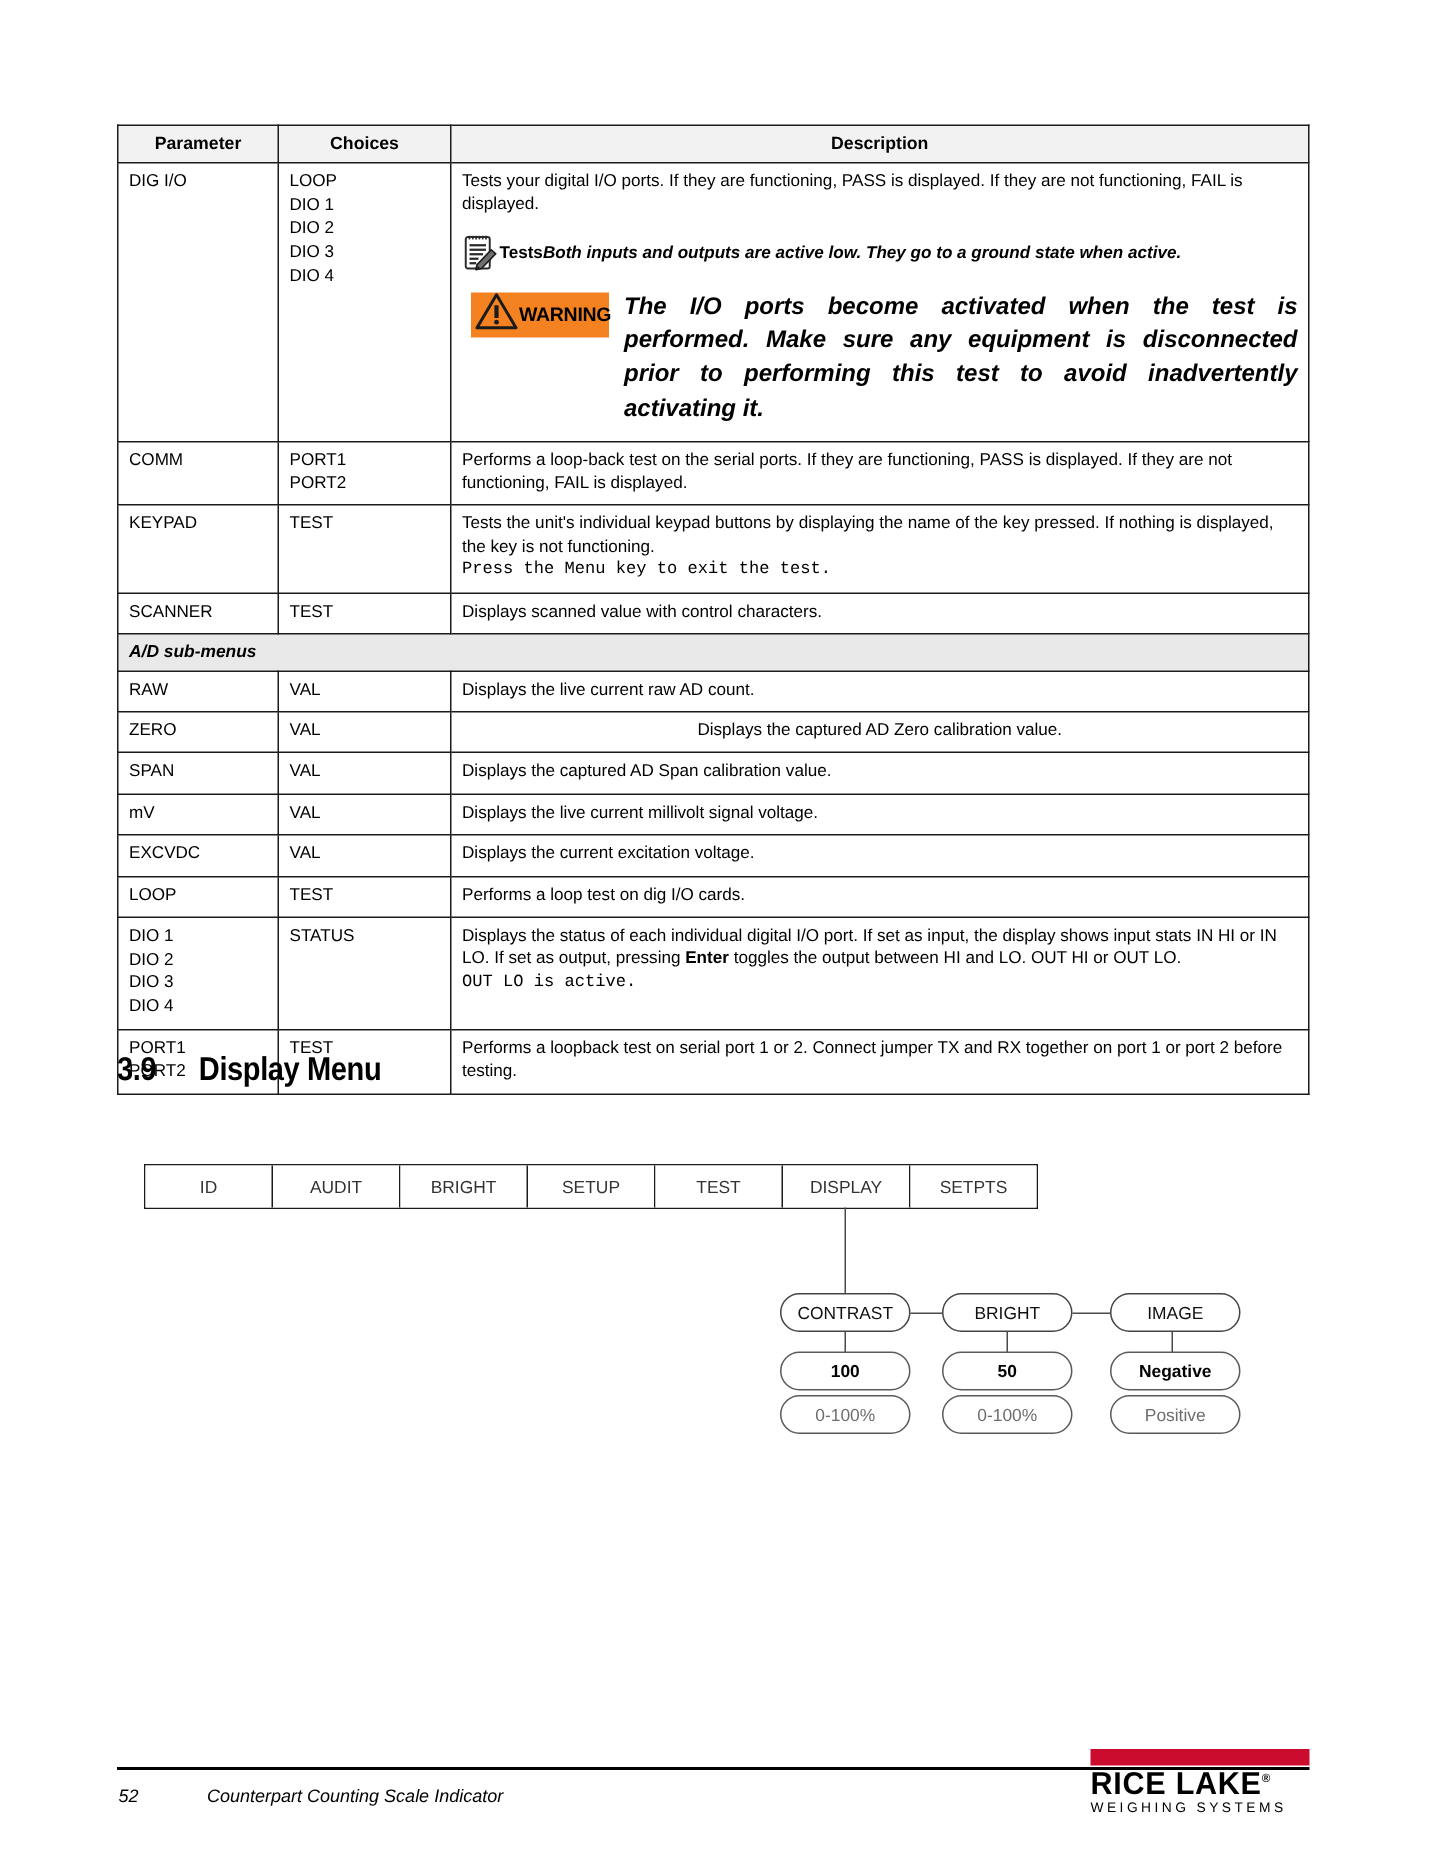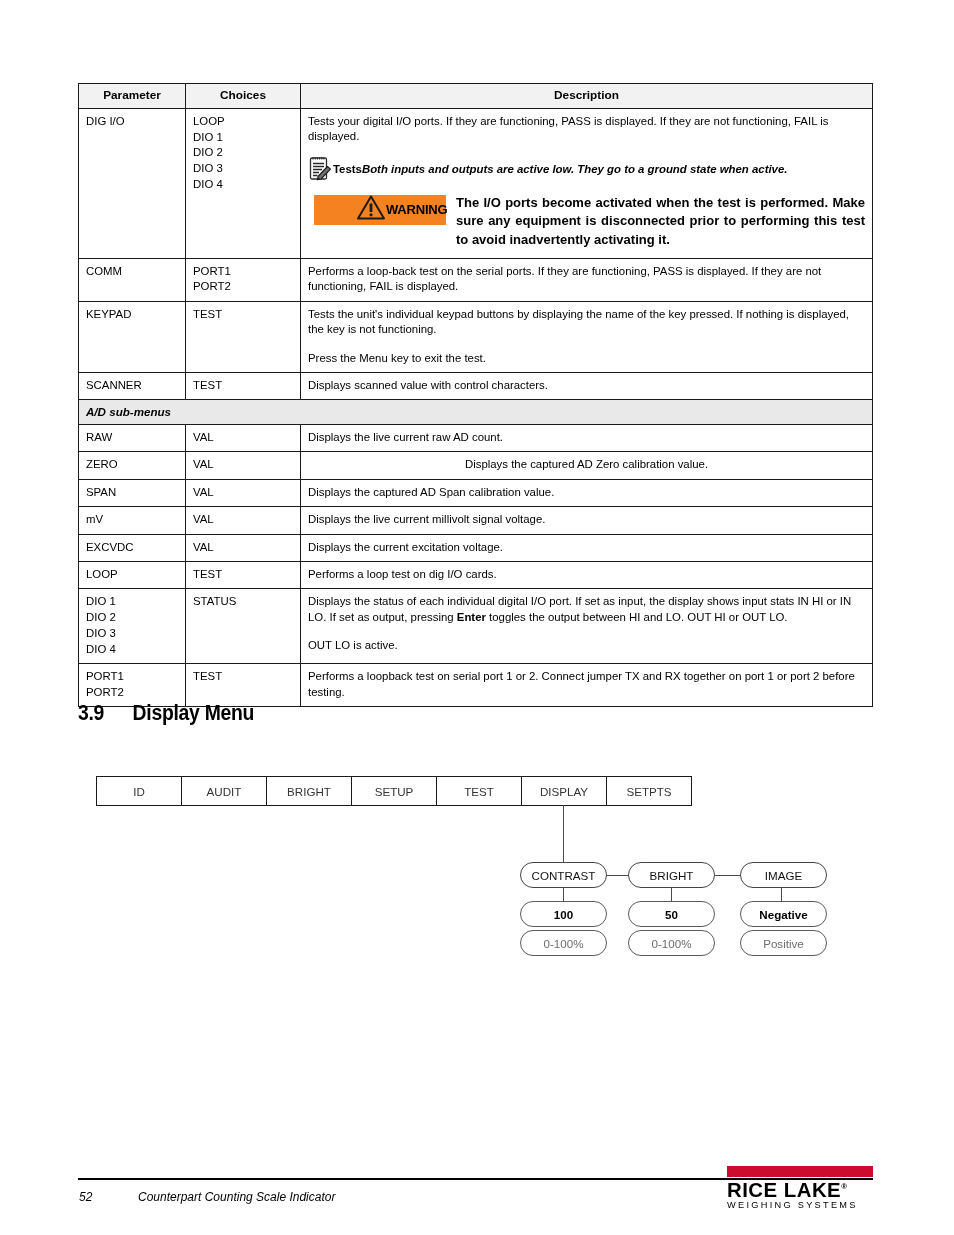--- a/index.html
+++ b/index.html
@@ -41,21 +41,21 @@
     padding-top: 4px;
     padding-bottom: 4px;
     text-align: center;
   }
   .col-param { width: 92px; }
   .col-choice { width: 100px; }
   .col-desc   { width: auto; }
 
   .desc-cell { text-align: justify; }
   .desc-cell p { margin: 0; }
-  .desc-cell p + p { margin-top: 13px; }
+  .desc-cell p + p { margin-top: 0px; font-family: Liberation Mono, monospace; }
 
   .subhead-row td {
     background: #e9e9e9;
     font-style: italic;
     font-weight: bold;
     font-size: 11.6px;
     padding-top: 4px;
     padding-bottom: 4px;
   }
 
@@ -100,33 +100,33 @@
   .warn-badge {
     flex: 0 0 auto;
     width: 92px;
     height: 30px;
     background: #f58220;
     display: flex;
     align-items: center;
     justify-content: flex-start;
     margin-right: 10px;
     margin-top: 1px;
-    padding-left: 40px;
   }
   .warn-tri { flex: 0 0 auto; margin-left: 2px; }
   .warn-word {
     font-size: 13px;
     font-weight: bold;
     letter-spacing: -0.2px;
     color: #000;
     margin-left: 0px;
   }
   .warn-text {
-    font-weight: bold;
-    font-size: 13px;
+    font-style: italic;
+    font-weight: bold;
+    font-size: 16px;
     line-height: 1.42;
     text-align: justify;
     flex: 1 1 auto;
   }
 
   
   .section-heading {
     position: absolute;
     left: 78px;
     top: 700px;

